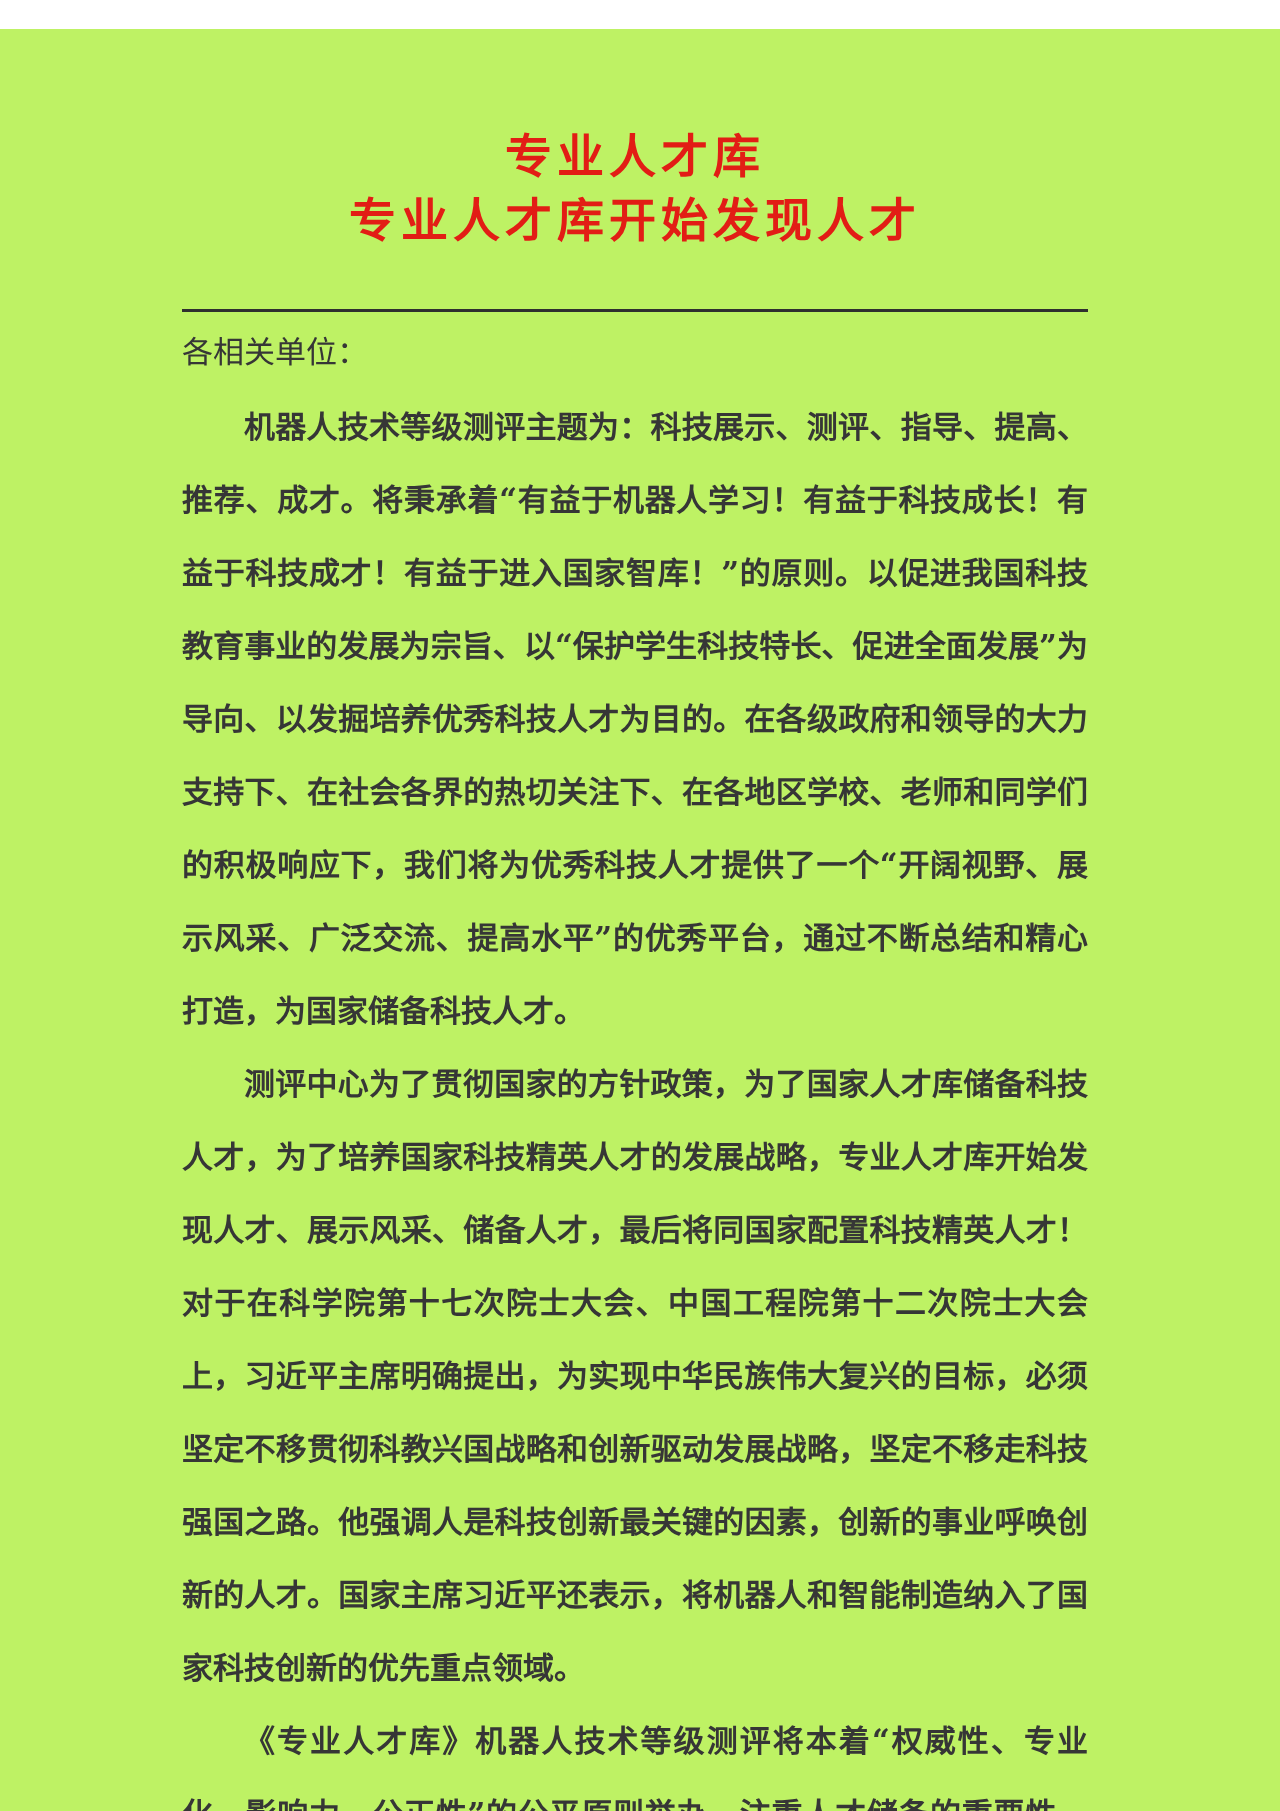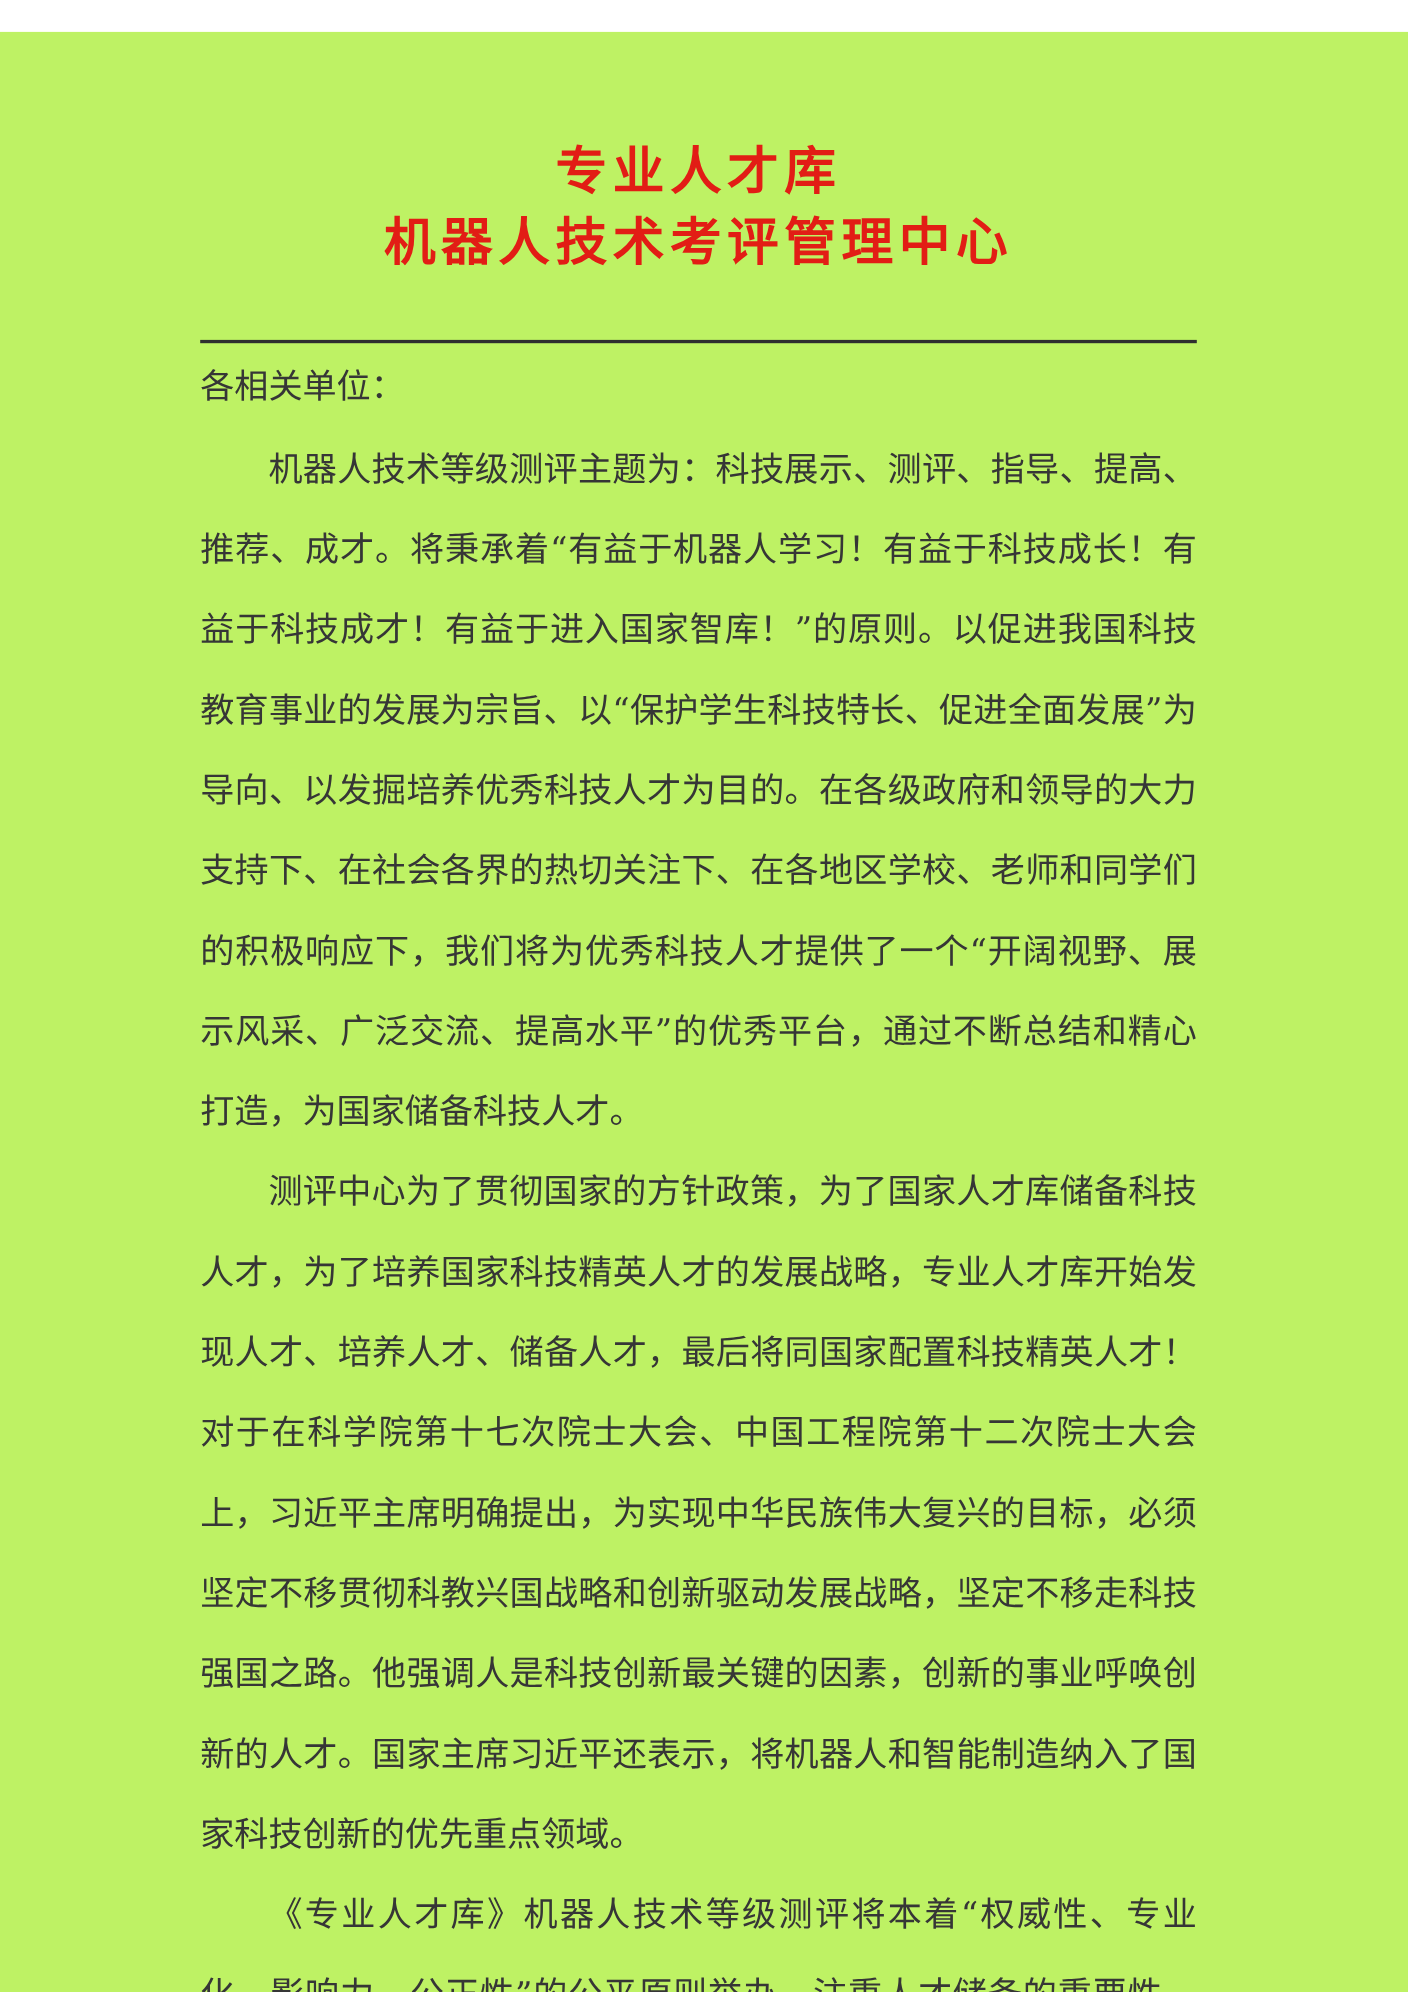--- a/index.html
+++ b/index.html
@@ -43,36 +43,37 @@
     text-justify: inter-ideograph;
   }
   .salutation {
     margin: 0;
     text-indent: 0;
     font-family: Liberation Mono, monospace;
   }
   .body-text p.para {
     margin: 0;
     text-indent: 2em;
+    font-weight: bold;
   }
 </style>
 </head>
 <body>
 
 <div class="page">
   <div class="content">
 
     <div class="doc-title">
       <div>专业人才库</div>
-      <div>机器人技术考评管理中心</div>
+      <div>专业人才库开始发现人才</div>
     </div>
 
     <div class="divider"></div>
 
     <div class="body-text">
       <p class="salutation">各相关单位：</p>
       <p class="para">机器人技术等级测评主题为：科技展示、测评、指导、提高、推荐、成才。将秉承着“有益于机器人学习！有益于科技成长！有益于科技成才！有益于进入国家智库！”的原则。以促进我国科技教育事业的发展为宗旨、以“保护学生科技特长、促进全面发展”为导向、以发掘培养优秀科技人才为目的。在各级政府和领导的大力支持下、在社会各界的热切关注下、在各地区学校、老师和同学们的积极响应下，我们将为优秀科技人才提供了一个“开阔视野、展示风采、广泛交流、提高水平”的优秀平台，通过不断总结和精心打造，为国家储备科技人才。</p>
-      <p class="para">测评中心为了贯彻国家的方针政策，为了国家人才库储备科技人才，为了培养国家科技精英人才的发展战略，专业人才库开始发现人才、培养人才、储备人才，最后将同国家配置科技精英人才！对于在科学院第十七次院士大会、中国工程院第十二次院士大会上，习近平主席明确提出，为实现中华民族伟大复兴的目标，必须坚定不移贯彻科教兴国战略和创新驱动发展战略，坚定不移走科技强国之路。他强调人是科技创新最关键的因素，创新的事业呼唤创新的人才。国家主席习近平还表示，将机器人和智能制造纳入了国家科技创新的优先重点领域。</p>
+      <p class="para">测评中心为了贯彻国家的方针政策，为了国家人才库储备科技人才，为了培养国家科技精英人才的发展战略，专业人才库开始发现人才、展示风采、储备人才，最后将同国家配置科技精英人才！对于在科学院第十七次院士大会、中国工程院第十二次院士大会上，习近平主席明确提出，为实现中华民族伟大复兴的目标，必须坚定不移贯彻科教兴国战略和创新驱动发展战略，坚定不移走科技强国之路。他强调人是科技创新最关键的因素，创新的事业呼唤创新的人才。国家主席习近平还表示，将机器人和智能制造纳入了国家科技创新的优先重点领域。</p>
       <p class="para">《专业人才库》机器人技术等级测评将本着“权威性、专业化、影响力、公正性”的公平原则举办，注重人才储备的重要性。机器人等级测评分为十级，基础级 1－5 级、专业级 1－5 级、全部通过可报考《助理机器人设计师》。</p>
     </div>
 
   </div>
 </div>
 
 </body></html>

